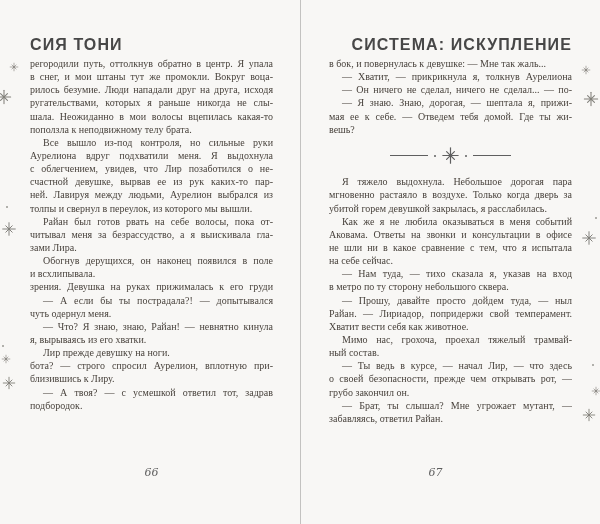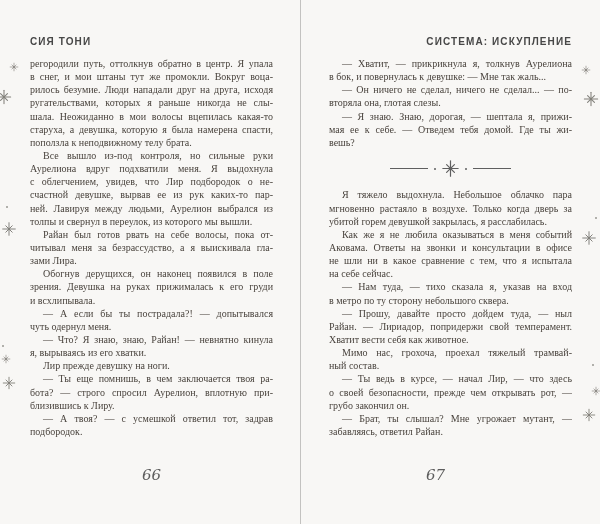--- a/index.html
+++ b/index.html
@@ -10,21 +10,21 @@
     font-family:"Liberation Serif", serif;
   }
   .spread{position:absolute;inset:0;}
   .gutter{
     position:absolute;left:300px;top:0;width:1px;height:524px;
     background:var(--gutter,#c3c2c0);
   }
   .running-header{
     position:absolute;top:36px;
     font-family:"Liberation Sans", sans-serif;
-    font-weight:bold;font-size:10px;letter-spacing:1.1px;
+    font-weight:bold;font-size:16px;letter-spacing:1.1px;
     color:var(--header,#474747);
     white-space:nowrap;
   }
   .rh-left{left:30px;}
   .rh-right{right:28px;margin-left:44px;}
   .textblock{
     position:absolute;top:57px;width:243px;
     color:var(--text,#49433d);
     font-size:10px;line-height:13.15px;
   }
@@ -35,21 +35,21 @@
   .line.end{text-align:left;}
   .line.indent{text-indent:13px;}
   .scene-divider{
     height:39.45px;display:flex;align-items:center;justify-content:center;gap:6px;
   }
   .scene-divider .dl{width:38px;height:1px;background:var(--ornament,#5f5f5f);}
   .scene-divider .dd{width:2px;height:2px;border-radius:50%;background:var(--ornament,#5f5f5f);}
   .pagenum{
     position:absolute;top:466px;width:243px;text-align:center;
     font-family:"DejaVu Serif", serif;font-style:italic;
-    font-size:15px;color:#5d5d5d;
+    font-size:11px;color:#5d5d5d;
   }
   .pn-left{left:30px;}
   .pn-right{left:314px;}
   .sparkle{position:absolute;transform:translate(-50%,-50%);line-height:0;}
   .sparkle-dot{
     position:absolute;transform:translate(-50%,-50%);
     width:2px;height:2px;border-radius:50%;background:#9a9892;
   }
 </style>
 </head>
@@ -60,74 +60,71 @@
   <div class="gutter"></div>
 
   <div>
     <div class="running-header rh-left">СИЯ ТОНИ</div>
     <div class="textblock tb-left">
         <div class="line just">регородили путь, оттолкнув обратно в центр. Я упала</div>
         <div class="line just">в снег, и мои штаны тут же промокли. Вокруг воца-</div>
         <div class="line just">рилось безумие. Люди нападали друг на друга, исходя</div>
         <div class="line just">ругательствами, которых я раньше никогда не слы-</div>
         <div class="line just">шала. Неожиданно в мои волосы вцепилась какая-то</div>
-        <div class="line just">старуха, а девушка, которую я была намерена спасти,</div>
         <div class="line end">поползла к неподвижному телу брата.</div>
         <div class="line just indent">Все вышло из-под контроля, но сильные руки</div>
         <div class="line just">Аурелиона вдруг подхватили меня. Я выдохнула</div>
-        <div class="line just">с облегчением, увидев, что Лир подбородок о не-</div>
+        <div class="line just">с облегчением, увидев, что Лир позаботился о не-</div>
         <div class="line just">счастной девушке, вырвав ее из рук каких-то пар-</div>
         <div class="line just">ней. Лавируя между людьми, Аурелион выбрался из</div>
         <div class="line end">толпы и свернул в переулок, из которого мы вышли.</div>
         <div class="line just indent">Райан был готов рвать на себе волосы, пока от-</div>
         <div class="line just">читывал меня за безрассудство, а я выискивала гла-</div>
         <div class="line end">зами Лира.</div>
         <div class="line just indent">Обогнув дерущихся, он наконец появился в поле</div>
+        <div class="line end">и всхлипывала.</div>
         <div class="line just">зрения. Девушка на руках прижималась к его груди</div>
-        <div class="line end">и всхлипывала.</div>
         <div class="line just indent">— А если бы ты пострадала?! — допытывался</div>
         <div class="line end">чуть одернул меня.</div>
         <div class="line just indent">— Что? Я знаю, знаю, Райан! — невнятно кинула</div>
         <div class="line end">я, вырываясь из его хватки.</div>
         <div class="line end indent">Лир прежде девушку на ноги.</div>
-        <div class="line just indent">— Ты еще помнишь, в чем заключается твоя ра-</div>
         <div class="line just">бота? — строго спросил Аурелион, вплотную при-</div>
         <div class="line end">близившись к Лиру.</div>
         <div class="line just indent">— А твоя? — с усмешкой ответил тот, задрав</div>
         <div class="line end">подбородок.</div>
       </div>
     <div class="pagenum pn-left">66</div>
   </div>
 
   <div>
     <div class="running-header rh-right">СИСТЕМА: ИСКУПЛЕНИЕ</div>
     <div class="textblock tb-right">
+        <div class="line end">в бок, и повернулась к девушке: — Мне так жаль...</div>
         <div class="line just indent">— Хватит, — прикрикнула я, толкнув Аурелиона</div>
-        <div class="line end">в бок, и повернулась к девушке: — Мне так жаль...</div>
         <div class="line just indent">— Он ничего не сделал, ничего не сделал... — по-</div>
-        <div class="line end">вторяла она, глотая слезы.</div>
         <div class="line just indent">— Я знаю. Знаю, дорогая, — шептала я, прижи-</div>
         <div class="line just">мая ее к себе. — Отведем тебя домой. Где ты жи-</div>
         <div class="line end">вешь?</div>
         <div class="scene-divider">
           <span class="dl"></span>
           <span class="dd"></span>
           <span style="line-height:0"><svg width="17" height="17" viewBox="-10 -10 20 20">
               <g stroke="#5f5f5f" stroke-width="1.4" stroke-linecap="round">
                 <line x1="0" y1="-9" x2="0" y2="9"></line>
                 <line x1="-9" y1="0" x2="9" y2="0"></line>
                 <line x1="-4.6" y1="-4.6" x2="4.6" y2="4.6"></line>
                 <line x1="-4.6" y1="4.6" x2="4.6" y2="-4.6"></line>
               </g>
               <circle r="1.7" fill="#5f5f5f"></circle>
             </svg></span>
           <span class="dd"></span>
           <span class="dl"></span>
         </div>
-        <div class="line just indent">Я тяжело выдохнула. Небольшое облачко пара</div>
+        <div class="line just indent">Я тяжело выдохнула. Небольшое дорогая пара</div>
         <div class="line just">мгновенно растаяло в воздухе. Только когда дверь за</div>
         <div class="line end">убитой горем девушкой закрылась, я расслабилась.</div>
         <div class="line just indent">Как же я не любила оказываться в меня событий</div>
         <div class="line just">Аковама. Ответы на звонки и консультации в офисе</div>
         <div class="line just">не шли ни в какое сравнение с тем, что я испытала</div>
         <div class="line end">на себе сейчас.</div>
         <div class="line just indent">— Нам туда, — тихо сказала я, указав на вход</div>
         <div class="line end">в метро по ту сторону небольшого сквера.</div>
         <div class="line just indent">— Прошу, давайте просто дойдем туда, — ныл</div>
         <div class="line just">Райан. — Лириадор, попридержи свой темперамент.</div>

